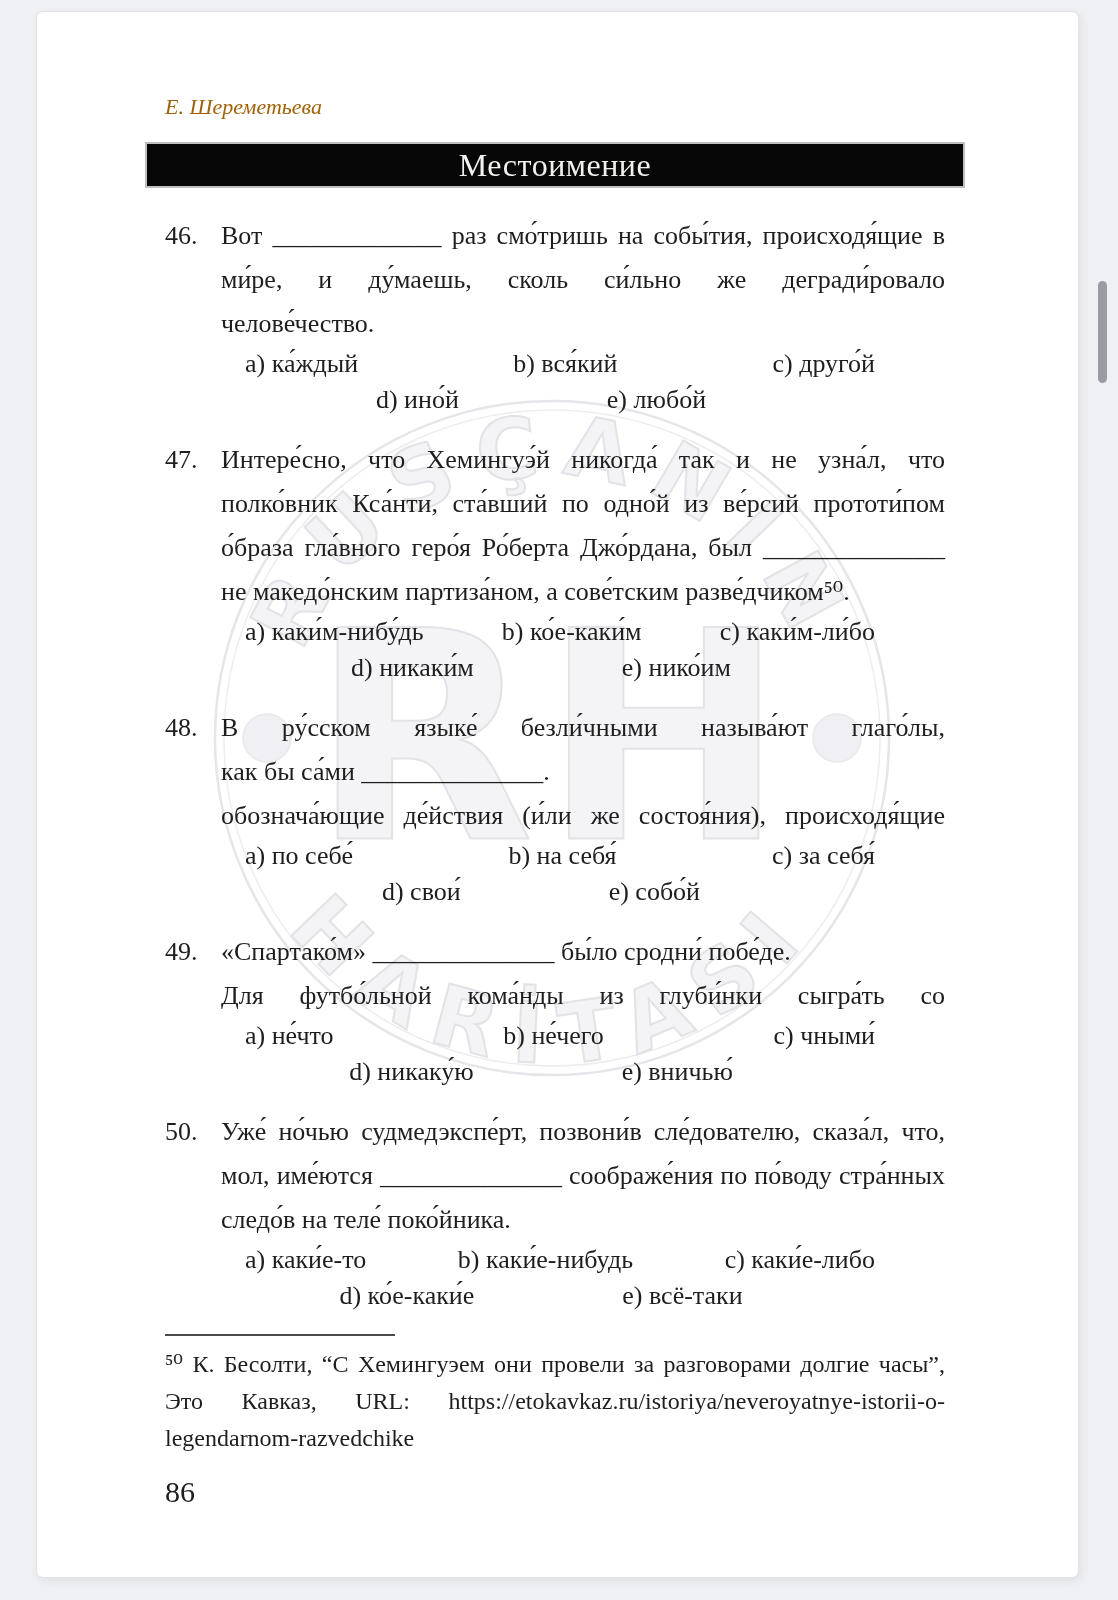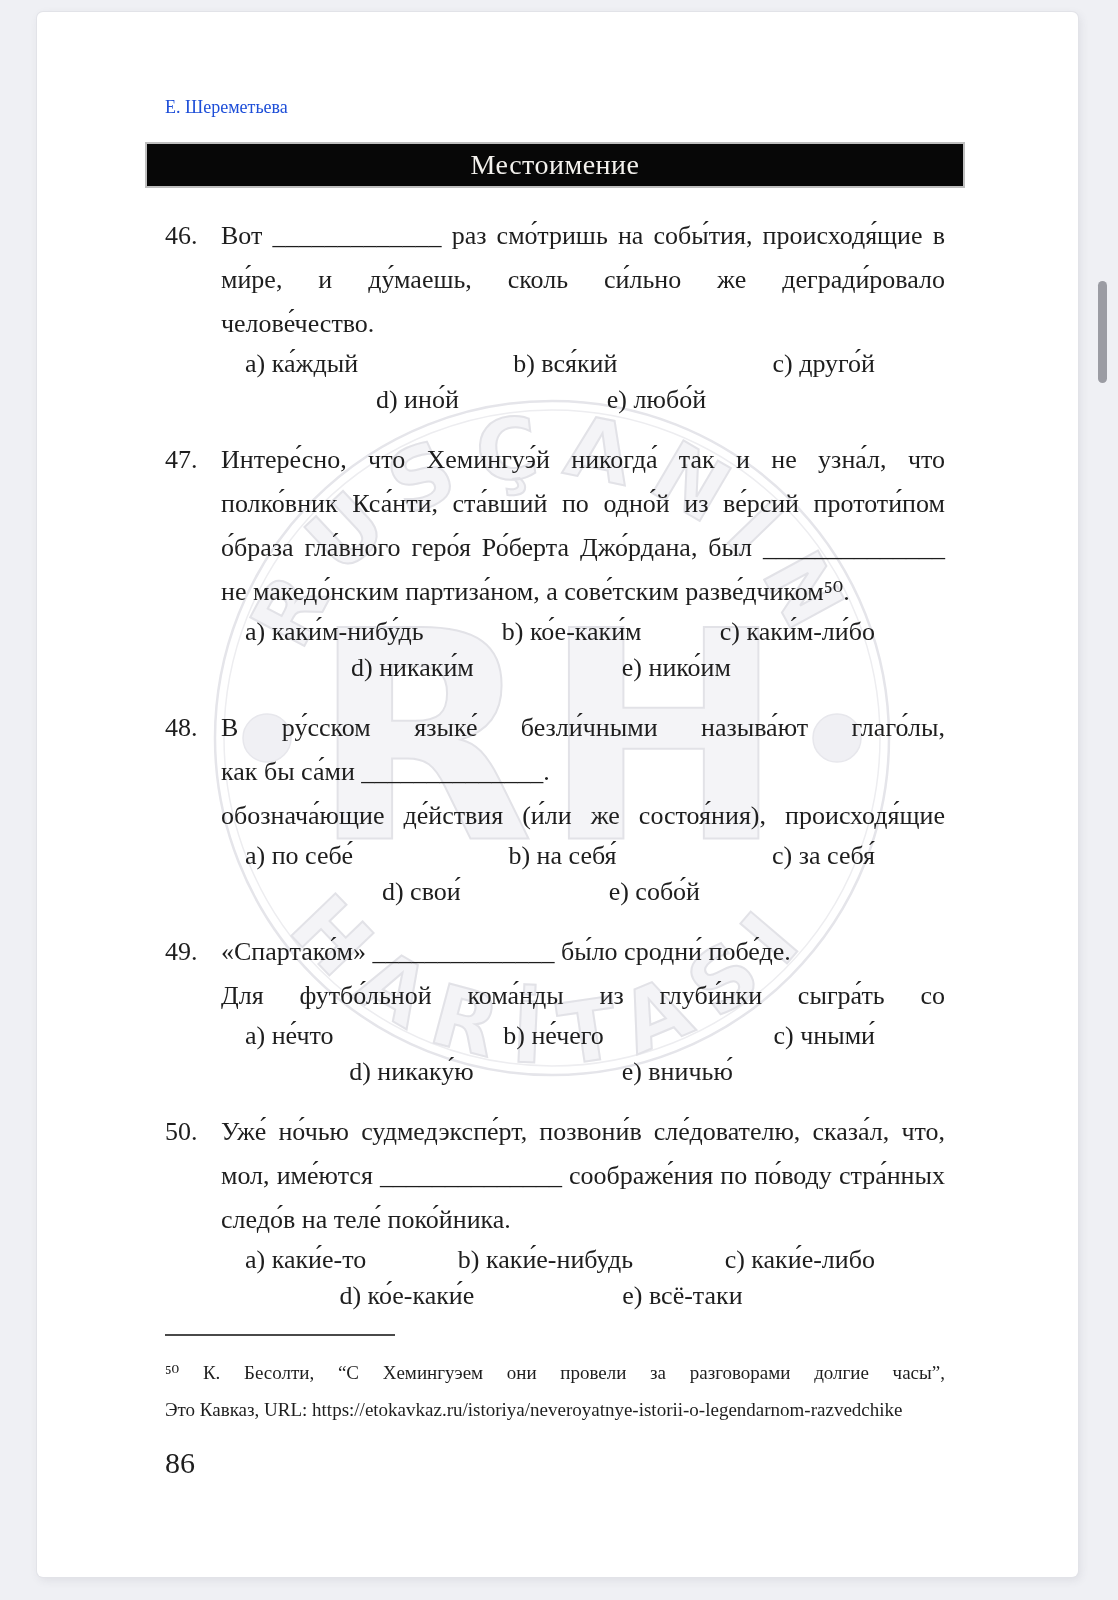--- a/index.html
+++ b/index.html
@@ -9,38 +9,38 @@
     font-family:"Liberation Serif","DejaVu Serif",serif;
     color:#1e1e1e;
   }
   .page{
     position:absolute;left:37px;top:12px;width:1041px;height:1565px;
     background:#ffffff;border-radius:6px;
     box-shadow:0 0 0 1px #e2e3e8, 2px 3px 10px rgba(60,60,80,.10);
   }
   .watermark{position:absolute;left:0;top:0;z-index:0;pointer-events:none;}
   .content{position:relative;z-index:1;padding:78px 133px 0 128px;}
-  .author{font-size:18px;line-height:34px;color:#1d4ed8;}
+  .author{font-style:italic;font-size:22px;line-height:34px;color:#a16207;}
   .banner{
     margin:18px 0 0 -20px;width:816px;height:42px;
     background:#070707;border:2px solid #bfbfbf;
     display:flex;align-items:center;justify-content:center;
-    color:#f3f1ed;font-size:28px;letter-spacing:.5px;
+    color:#f3f1ed;font-size:32px;letter-spacing:.5px;
   }
   .questions{margin-top:26px;}
   .question{display:flex;margin-bottom:20px;font-size:26px;gap:8px;}
   .qnum{width:48px;flex:none;line-height:44px;}
   .qbody{flex:1;min-width:0;}
   .qline{line-height:44px;}
   .qline.just{text-align:justify;text-align-last:justify;}
   .opts{display:flex;line-height:36px;}
   .opts.r1{justify-content:space-between;padding:0 70px 0 24px;}
   .opts.r2{justify-content:center;gap:148px;padding-right:84px;}
   .fnrule{margin-top:16px;width:230px;border-top:2px solid #4a4a4a;}
-  .footnote{margin-top:18px;font-size:19px;line-height:37px;}
+  .footnote{margin-top:10px;font-size:24px;line-height:37px;}
   .fn-l1{text-align:justify;text-align-last:justify;}
   .fn-rest{text-align:justify;overflow-wrap:break-word;}
   .fn-bold{font-weight:normal;}
   .pagenum{margin-top:18px;font-size:30px;}
   .scrollbar-thumb{
     position:absolute;left:1098px;top:281px;width:9px;height:102px;
     background:#9b9ca3;border-radius:5px;z-index:2;
   }
   .wm-arc-text, .wm-mono{
     font-family:"DejaVu Sans","Liberation Sans",sans-serif;

